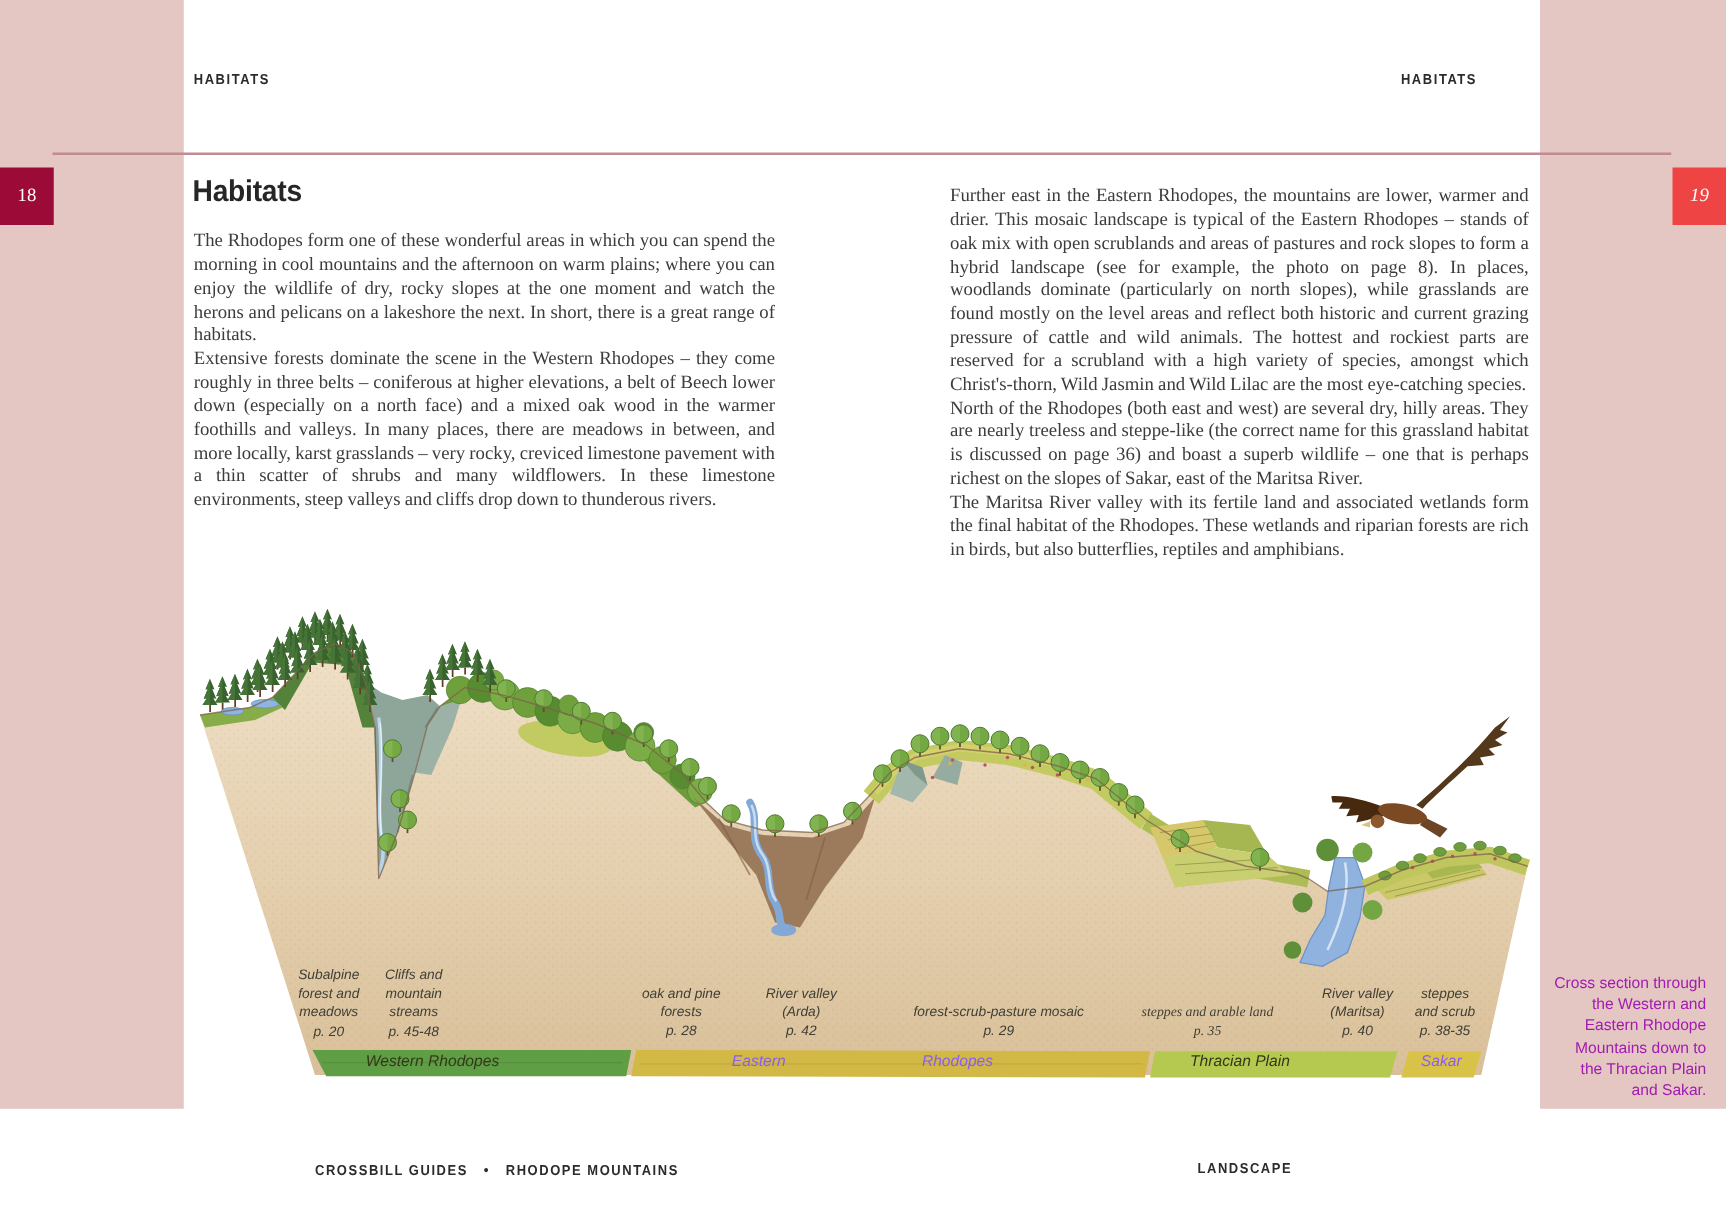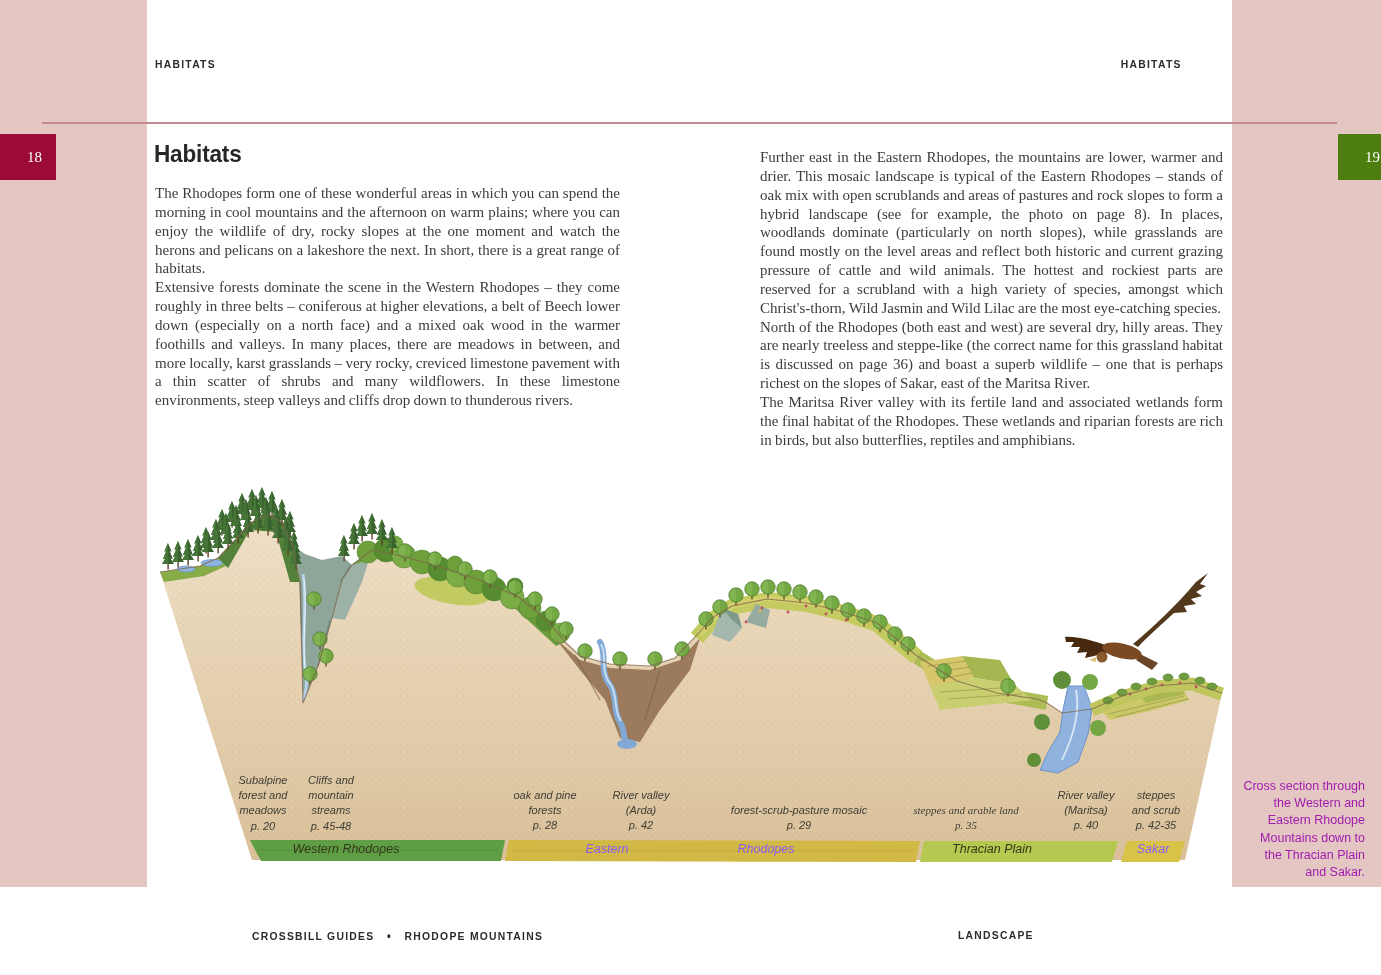--- a/index.html
+++ b/index.html
@@ -7,21 +7,21 @@
          font-family:"Liberation Serif",serif;}
   
   .margin-panel{position:absolute;top:0;height:887px;}
   .margin-panel.left{left:0;width:147px;}
   .margin-panel.right{left:1232px;width:149px;}
   
   .rule{position:absolute;left:42px;top:122px;width:1295px;height:2px;background:#c28a91;}
   
   .pagenum{position:absolute;top:134px;width:43px;height:46px;color:#fff;
            font-family:"Liberation Serif",serif;font-size:15px;
-           display:flex;align-items:center;justify-content:center;padding-left:13px;}
+           display:flex;align-items:center;justify-content:center;}
   .pagenum.left{left:0;}
   .pagenum.right{left:1338px;}
   
   .runhead,.footer-item{font-family:"Liberation Sans",sans-serif;font-weight:bold;
            font-size:11.5px;letter-spacing:1.4px;color:#2d2a28;
            transform:scaleX(0.9);transform-origin:left center;white-space:nowrap;}
   .runhead{position:absolute;top:58px;}
   .runhead.left{left:155px;}
   .runhead.right{left:1114px;transform-origin:right center;}
   .title{position:absolute;left:154px;top:140px;font-family:"Liberation Sans",sans-serif;
@@ -55,21 +55,21 @@
 
   <div class="margin-panel left" style="background: rgb(228, 198, 195);"></div>
   <div class="margin-panel right" style="background: rgb(228, 198, 195);"></div>
 
   <div class="rule" style="background: rgb(194, 138, 145);"></div>
 
   <div class="runhead left">HABITATS</div>
   <div class="runhead right">HABITATS</div>
 
   <div class="pagenum left" style="background: rgb(156, 10, 55);">18</div>
-  <div class="pagenum right" style="background: #4d7c0f;">19</div>
+  <div class="pagenum right" style="background: #ef4444; font-style: italic;">19</div>
 
   <div class="title">Habitats</div>
 
   <div class="col left">
     <p>The Rhodopes form one of these wonderful areas in which you can spend the morning in cool mountains and the afternoon on warm plains; where you can enjoy the wildlife of dry, rocky slopes at the one moment and watch the herons and pelicans on a lakeshore the next. In short, there is a great range of habitats.</p>
     <p>Extensive forests dominate the scene in the Western Rhodopes – they come roughly in three belts – coniferous at higher elevations, a belt of Beech lower down (especially on a north face) and a mixed oak wood in the warmer foothills and valleys. In many places, there are meadows in between, and more locally, karst grasslands – very rocky, creviced limestone pavement with a thin scatter of shrubs and many wildflowers. In these limestone environments, steep valleys and cliffs drop down to thunderous rivers.</p>
   </div>
   <div class="col right">
     <p>Further east in the Eastern Rhodopes, the mountains are lower, warmer and drier. This mosaic landscape is typical of the Eastern Rhodopes – stands of oak mix with open scrublands and areas of pastures and rock slopes to form a hybrid landscape (see for example, the photo on page 8). In places, woodlands dominate (particularly on north slopes), while grasslands are found mostly on the level areas and reflect both historic and current grazing pressure of cattle and wild animals. The hottest and rockiest parts are reserved for a scrubland with a high variety of species, amongst which Christ's-thorn, Wild Jasmin and Wild Lilac are the most eye-catching species.</p>
     <p>North of the Rhodopes (both east and west) are several dry, hilly areas. They are nearly treeless and steppe-like (the correct name for this grassland habitat is discussed on page 36) and boast a superb wildlife – one that is perhaps richest on the slopes of Sakar, east of the Maritsa River.</p>
@@ -340,21 +340,21 @@
 p. 42</div>
   <div class="hlabel" style="left:714px;top:803px;">forest-scrub-pasture mosaic
 p. 29</div>
   <div class="hlabel" style="left:881px;top:803px;font-family:Liberation Serif, serif;">steppes and arable land
 p. 35</div>
   <div class="hlabel" style="left:1001px;top:788px;">River valley
 (Maritsa)
 p. 40</div>
   <div class="hlabel" style="left:1071px;top:788px;">steppes
 and scrub
-p. 42-35</div>
+p. 38-35</div>
 
   <div class="bandlabel" style="left:266px;">Western Rhodopes</div>
   <div class="bandlabel on-yellow" style="left:527px;">Eastern</div>
   <div class="bandlabel on-yellow" style="left:686px;">Rhodopes</div>
   <div class="bandlabel" style="left:912px;">Thracian Plain</div>
   <div class="bandlabel on-yellow" style="left:1073px;">Sakar</div>
 
   <div class="caption">Cross section through
 the Western and
 Eastern Rhodope

